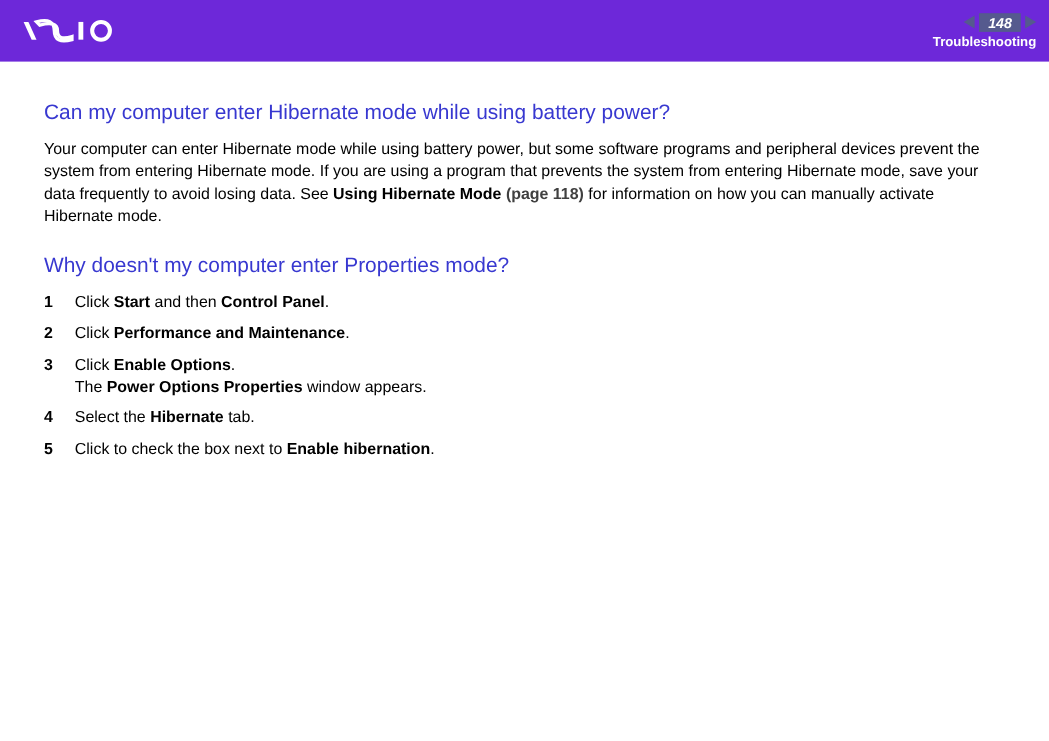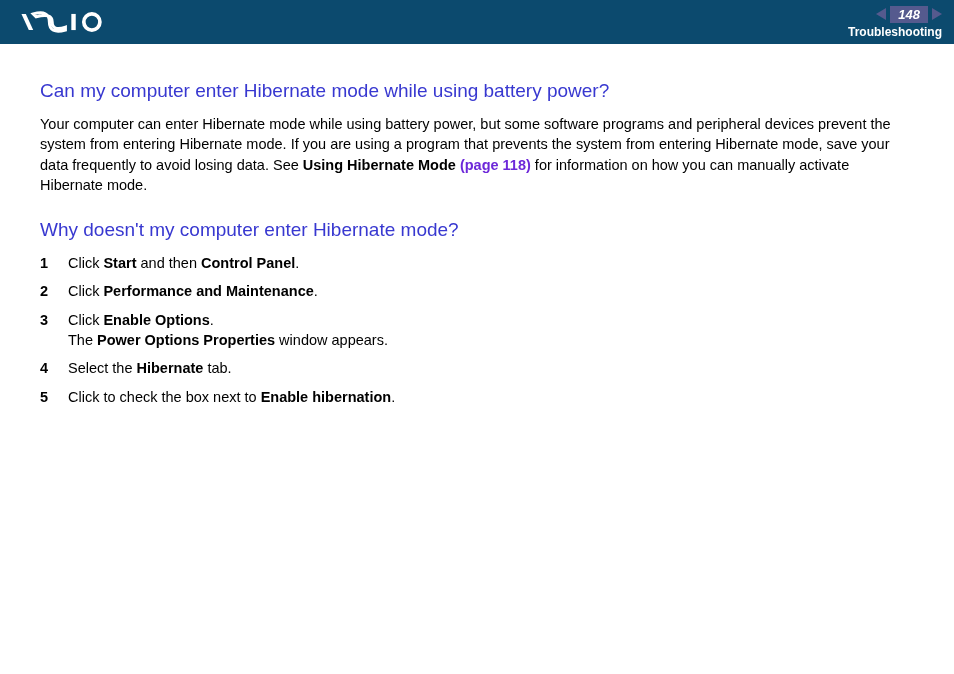--- a/index.html
+++ b/index.html
@@ -4,22 +4,22 @@
   <style>
     * { margin: 0; padding: 0; box-sizing: border-box; }
     body {
       width: 954px;
       height: 674px;
       font-family: Arial, Helvetica, sans-serif;
       background: #fff;
       position: relative;
     }
     .header-bar {
-      height: 44px;
-      background: #0c4a6e;
+      height: 56px;
+      background: #6d28d9;
       display: flex;
       align-items: center;
       justify-content: space-between;
       padding: 0 12px 0 20px;
     }
     .vaio-logo {
       color: #fff;
       font-size: 26px;
       font-weight: bold;
       letter-spacing: 2px;
@@ -69,21 +69,21 @@
       margin-top: 24px;
     }
     .q-heading:first-child { margin-top: 0; }
     .body-text {
       font-size: 14.5px;
       line-height: 1.4;
       color: #000;
       margin-bottom: 6px;
     }
     .link-ref {
-      color: #6d28d9;
+      color: #404040;
       font-weight: bold;
     }
     .steps {
       list-style: none;
       margin-top: 8px;
     }
     .steps li {
       display: flex;
       font-size: 14.5px;
       line-height: 1.4;
@@ -119,21 +119,21 @@
   </div>
 </div>
 
 <div class="content">
 
   <h2 class="q-heading">Can my computer enter Hibernate mode while using battery power?</h2>
   <p class="body-text">
     <span>Your computer can enter Hibernate mode while using battery power, but some software programs and peripheral devices prevent the system from entering Hibernate mode. If you are using a program that prevents the system from entering Hibernate mode, save your data frequently to avoid losing data. See </span><span class="bold">Using Hibernate Mode </span><span class="link-ref">(page 118)</span><span> for information on how you can manually activate Hibernate mode.</span>
   </p>
 
-  <h2 class="q-heading">Why doesn't my computer enter Hibernate mode?</h2>
+  <h2 class="q-heading">Why doesn't my computer enter Properties mode?</h2>
 
   <ol class="steps">
     <li>
       <span class="step-num">1</span>
       <span class="step-text"><span>Click </span><span class="bold">Start</span><span> and then </span><span class="bold">Control Panel</span><span>.</span></span>
     </li>
     <li>
       <span class="step-num">2</span>
       <span class="step-text"><span>Click </span><span class="bold">Performance and Maintenance</span><span>.</span></span>
     </li>

